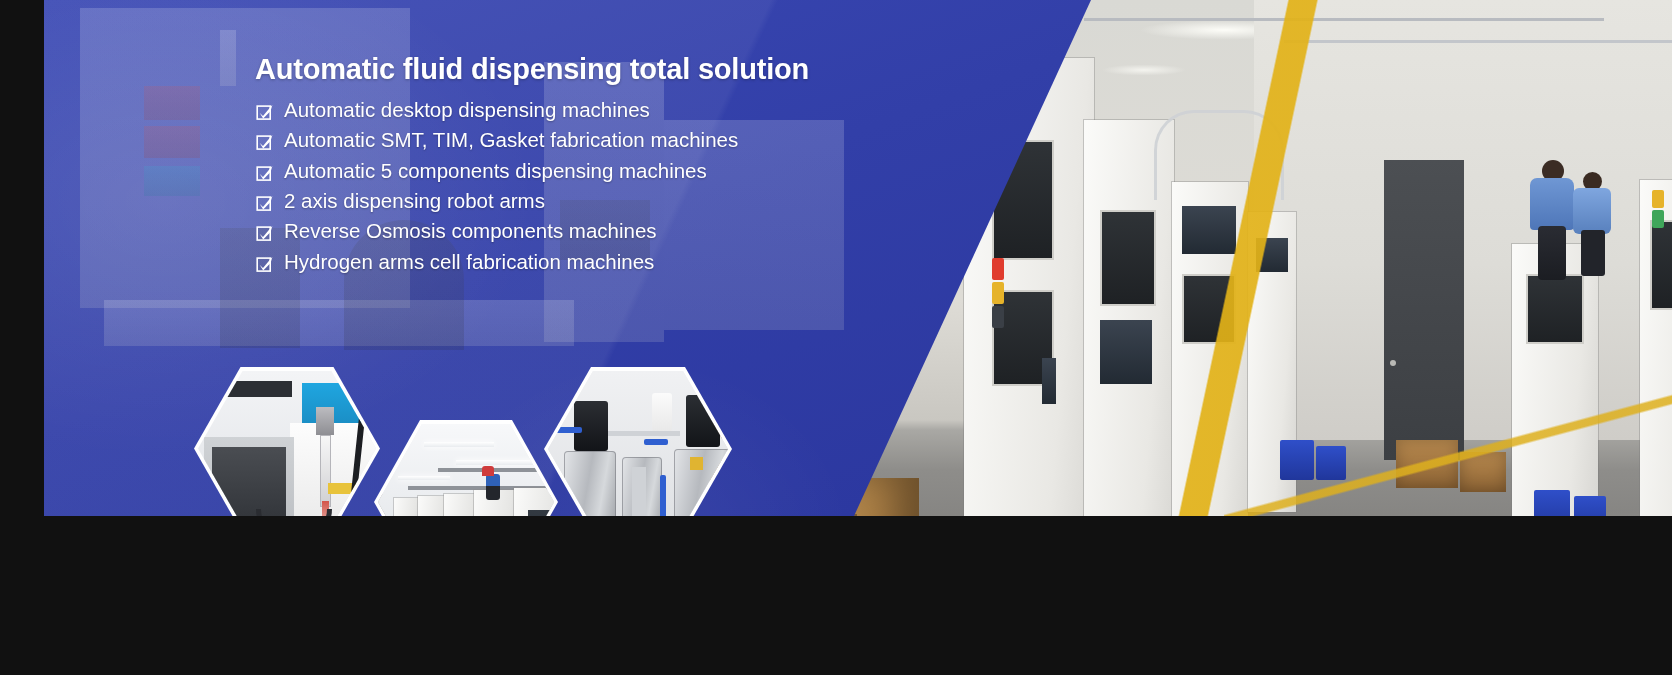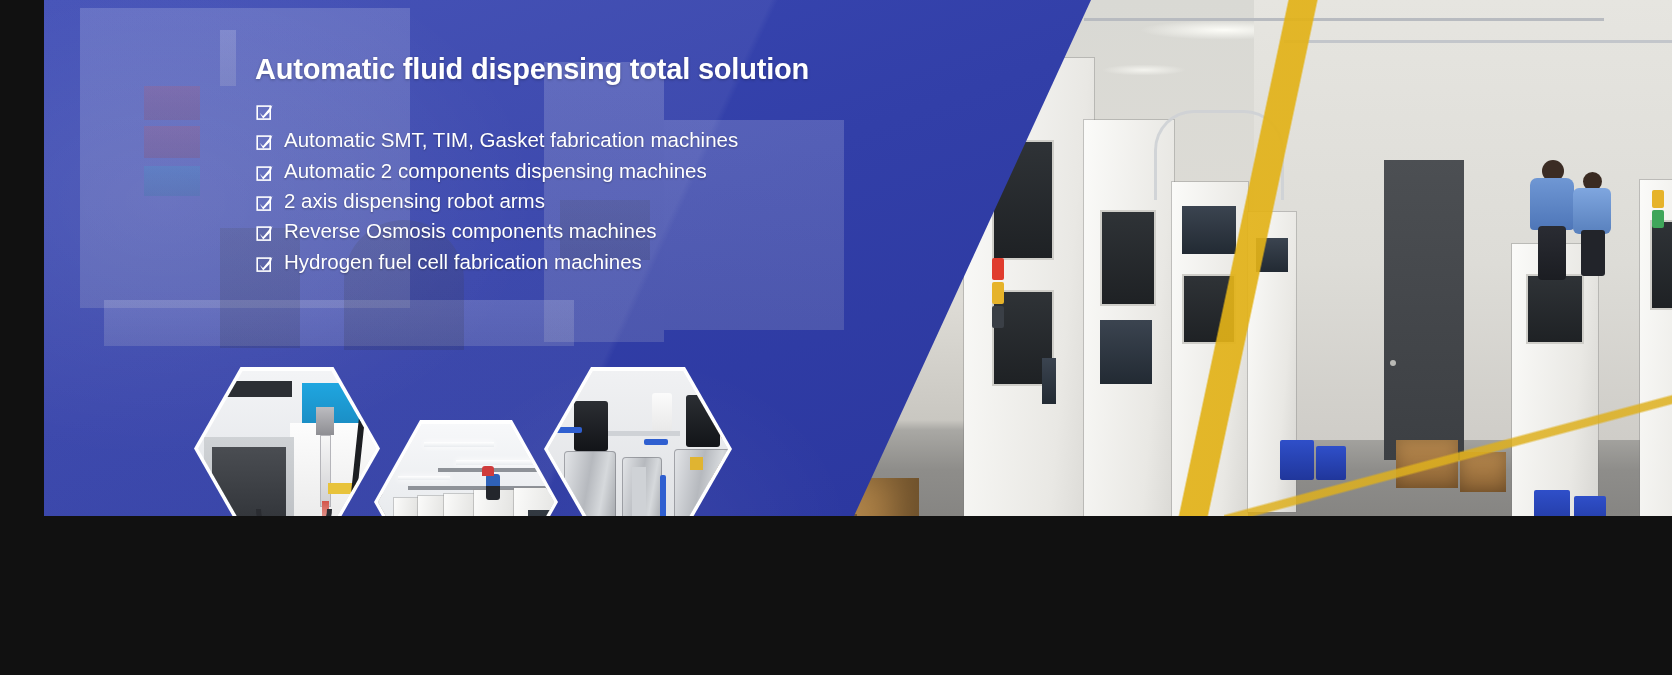--- a/index.html
+++ b/index.html
@@ -292,41 +292,42 @@
 
   <div class="bullets">
 
     <div class="bullet">
       <span class="chk">
         <svg viewBox="0 0 17 17" width="17" height="17">
           <rect x="1.2" y="2.6" width="13" height="13" fill="none" stroke="#ffffff" stroke-width="1.6"></rect>
           <path d="M3.6 9.3 L7.0 12.6 L16.4 1.2 L14.6 7.4 L7.2 15.0 Z" fill="#ffffff"></path>
         </svg>
       </span>
+      <span>Automatic desktop dispensing machines</span>
     </div>
 
 
     <div class="bullet">
       <span class="chk">
         <svg viewBox="0 0 17 17" width="17" height="17">
           <rect x="1.2" y="2.6" width="13" height="13" fill="none" stroke="#ffffff" stroke-width="1.6"></rect>
           <path d="M3.6 9.3 L7.0 12.6 L16.4 1.2 L14.6 7.4 L7.2 15.0 Z" fill="#ffffff"></path>
         </svg>
       </span>
       <span>Automatic SMT, TIM, Gasket fabrication machines</span>
     </div>
 
     <div class="bullet">
       <span class="chk">
         <svg viewBox="0 0 17 17" width="17" height="17">
           <rect x="1.2" y="2.6" width="13" height="13" fill="none" stroke="#ffffff" stroke-width="1.6"></rect>
           <path d="M3.6 9.3 L7.0 12.6 L16.4 1.2 L14.6 7.4 L7.2 15.0 Z" fill="#ffffff"></path>
         </svg>
       </span>
-      <span>Automatic 2 components dispensing machines</span>
+      <span>Automatic 5 components dispensing machines</span>
     </div>
 
     <div class="bullet">
       <span class="chk">
         <svg viewBox="0 0 17 17" width="17" height="17">
           <rect x="1.2" y="2.6" width="13" height="13" fill="none" stroke="#ffffff" stroke-width="1.6"></rect>
           <path d="M3.6 9.3 L7.0 12.6 L16.4 1.2 L14.6 7.4 L7.2 15.0 Z" fill="#ffffff"></path>
         </svg>
       </span>
       <span>2 axis dispensing robot arms</span>
@@ -342,21 +343,21 @@
       <span>Reverse Osmosis components machines</span>
     </div>
 
     <div class="bullet">
       <span class="chk">
         <svg viewBox="0 0 17 17" width="17" height="17">
           <rect x="1.2" y="2.6" width="13" height="13" fill="none" stroke="#ffffff" stroke-width="1.6"></rect>
           <path d="M3.6 9.3 L7.0 12.6 L16.4 1.2 L14.6 7.4 L7.2 15.0 Z" fill="#ffffff"></path>
         </svg>
       </span>
-      <span>Hydrogen fuel cell fabrication machines</span>
+      <span>Hydrogen arms cell fabrication machines</span>
     </div>
 
   </div>
 
   <div class="hex" style="left:150px;top:367px;width:186px;height:163px;">
     <div class="hex-in">
       <div class="hex-art art1">
         <div class="a1-dark"></div>
         <div class="a1-strip"></div>
         <div class="a1-col"></div>

